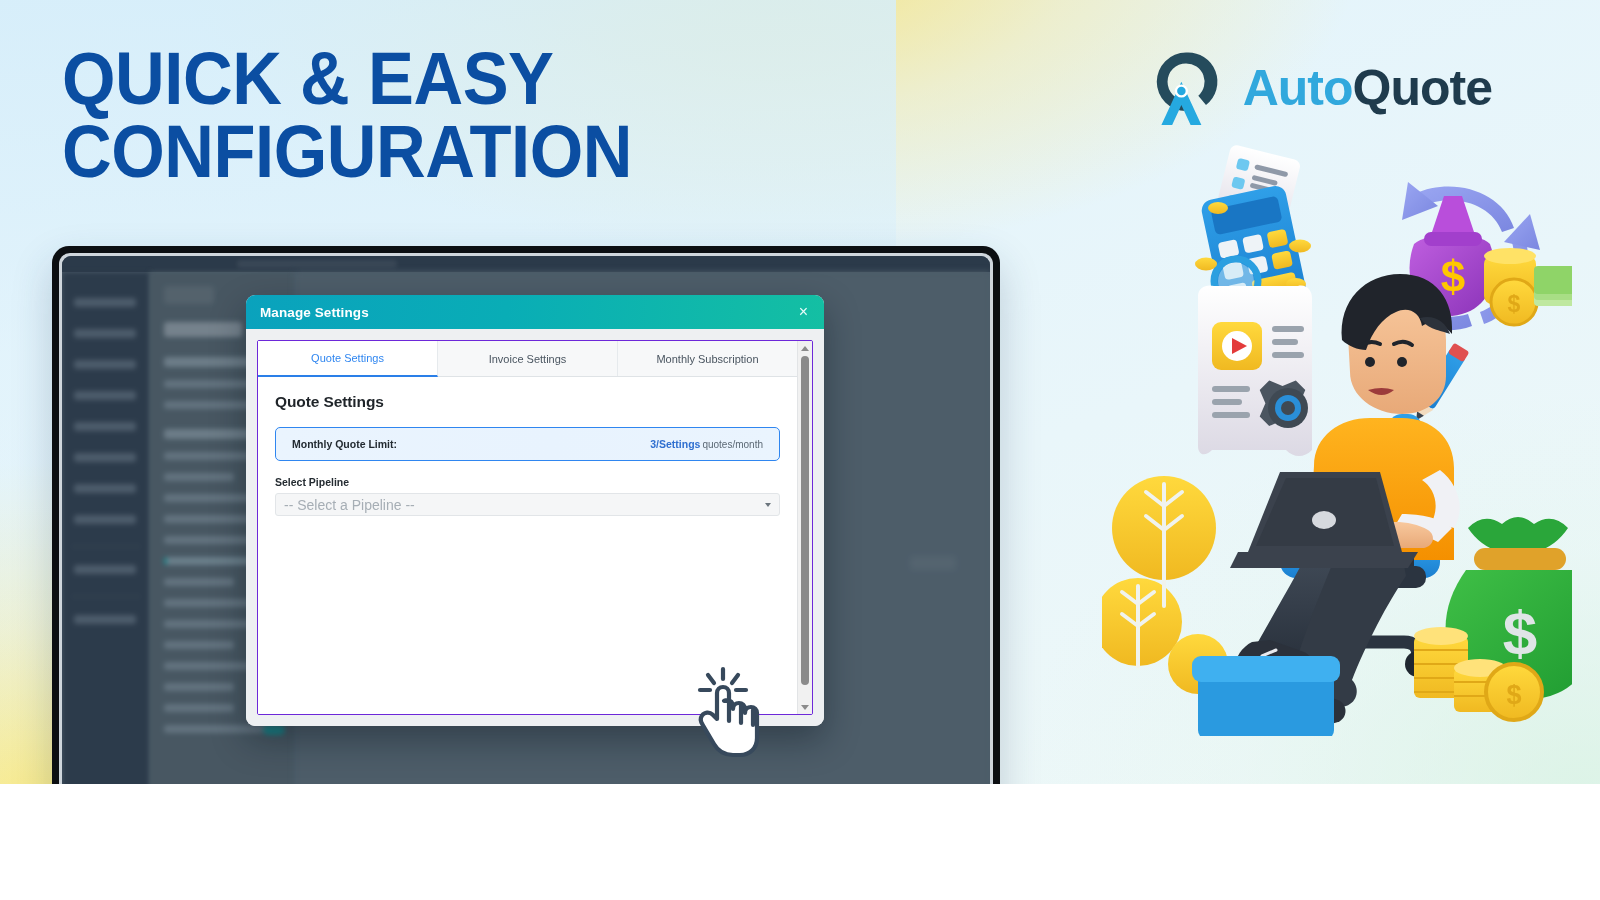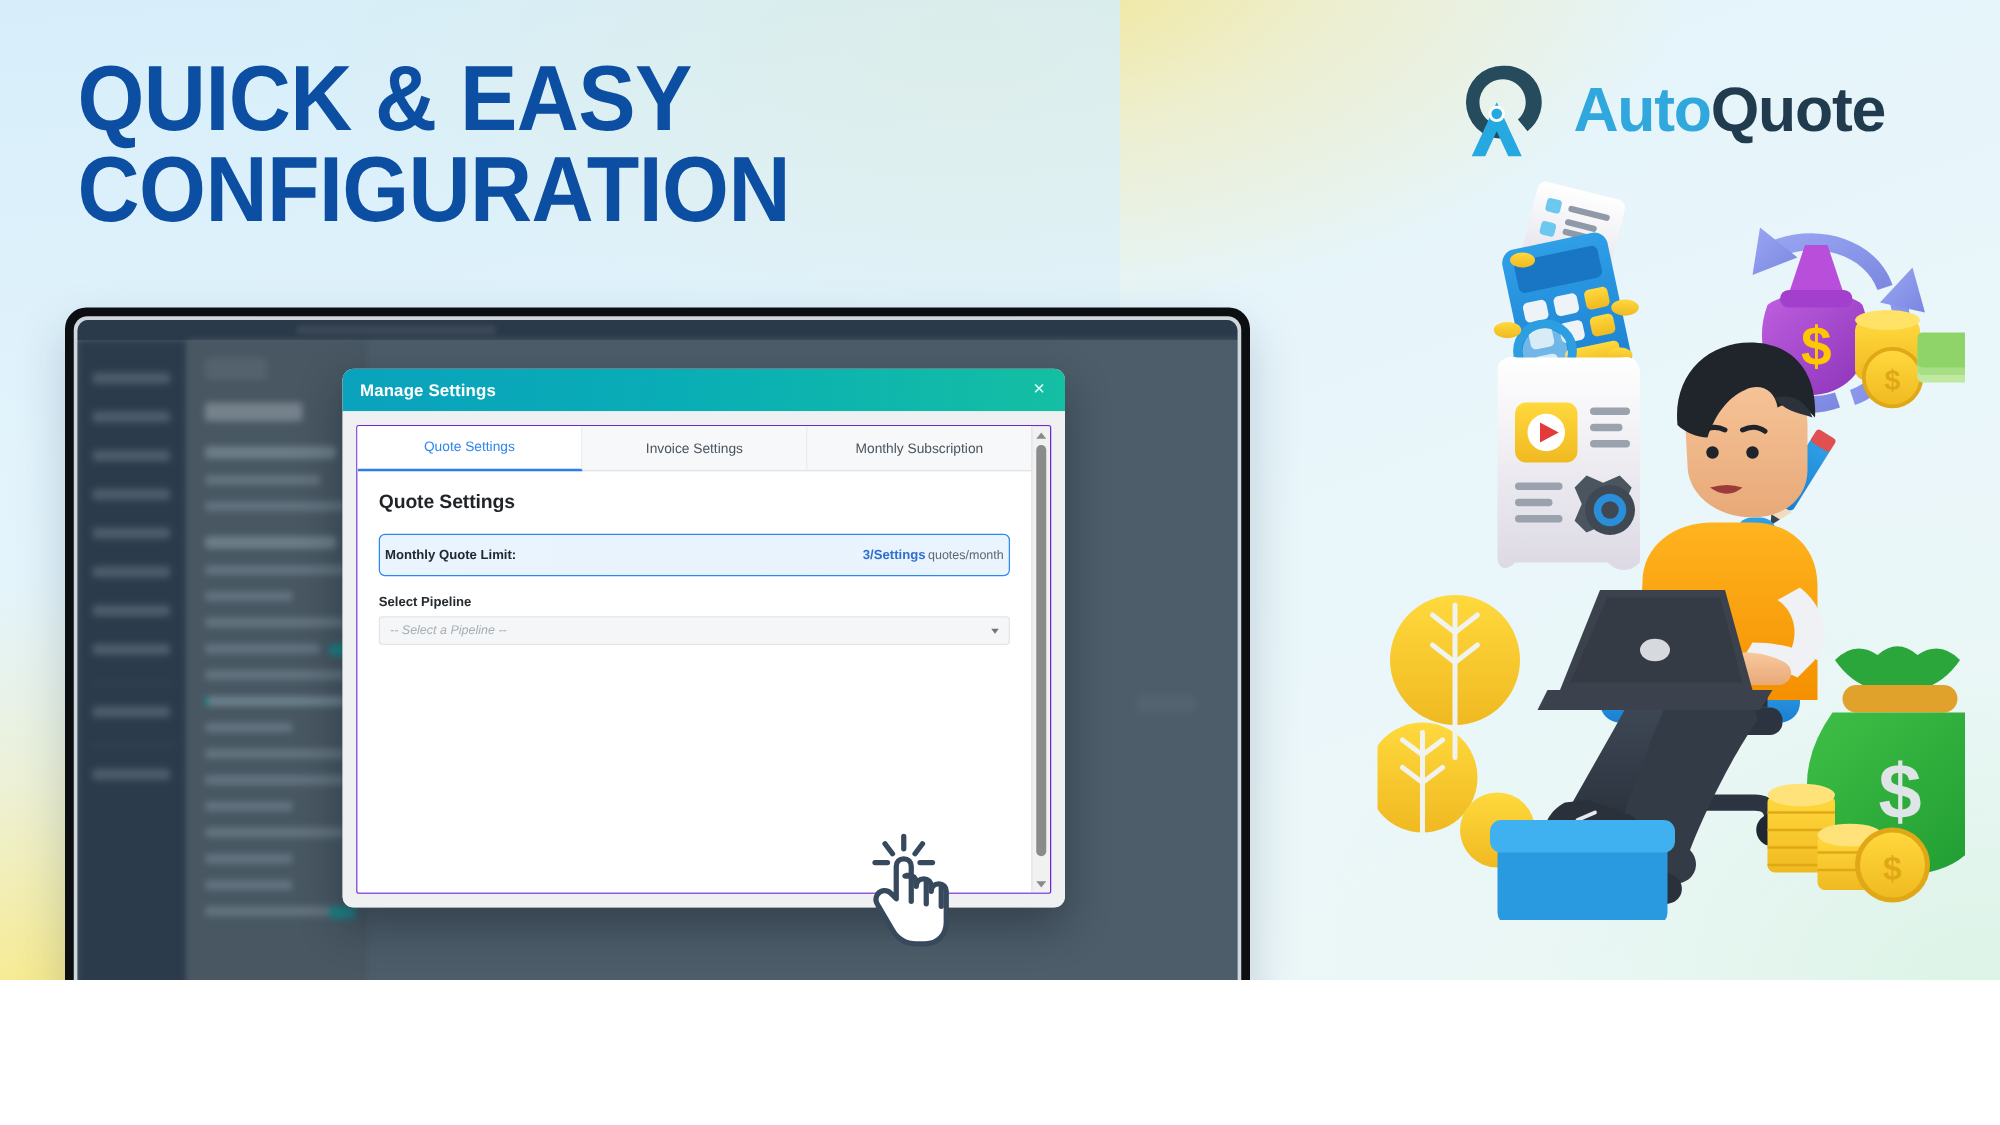--- a/index.html
+++ b/index.html
@@ -44,21 +44,21 @@
     letter-spacing: -0.5px;
     transform: scaleX(0.93);
     transform-origin: left top;
     text-transform: uppercase;
   }
   .headline .l2 { display:block; }
 
   
   .logo {
     position: absolute;
-    right: 92px; top: 48px;
+    right: 108px; top: 48px;
     display: flex; align-items: center; gap: 18px;
   }
   .logo-mark { width: 78px; height: 80px; display:block; }
   .logo-text {
     font-size: 50px; font-weight: 700; letter-spacing: -1px;
     font-family: "Liberation Sans", sans-serif;
     white-space: nowrap;
   }
   .logo-text .t-auto  { color: #31a8dd; }
   .logo-text .t-quote { color: #1f3b4d; }
@@ -146,21 +146,21 @@
 
   
   .modal {
     position: absolute;
     left: 184px; top: 39px;
     width: 578px; height: 431px;
     background: #eef0f2;
     border-radius: 9px;
     box-shadow: 0 14px 34px rgba(8,18,30,0.38);
     overflow: hidden;
-    display: flex; flex-direction: column; margin-left: 28px;
+    display: flex; flex-direction: column;
   }
   .modal-header {
     height: 34px;
     background: linear-gradient(95deg, #0aa2bd 0%, #09adb6 45%, #14bfa3 100%);
     display: flex; align-items: center; justify-content: space-between;
     padding: 0 13px 0 14px;
     flex: none;
   }
   .modal-title {
     color: #ffffff; font-size: 13.5px; font-weight: 700; letter-spacing: 0.1px;
@@ -203,21 +203,21 @@
   }
 
   .panel-content { padding: 16px 17px 0 17px; flex: 1; }
   .section-title {
     font-size: 15.5px; font-weight: 700; color: #1f2429; margin-bottom: 16px;
     letter-spacing: -0.1px;
   }
 
   .quota-box {
     display: flex; align-items: center; justify-content: space-between;
-    height: 34px; padding: 0 4px;
+    height: 34px; padding: 0 16px;
     background: linear-gradient(90deg, #eaf4fe 0%, #e8f3fe 55%, #eaf4fe 100%);
     border: 1.6px solid #2f86f0;
     border-radius: 5px;
   }
   .quota-label { font-size: 10.5px; font-weight: 700; color: #222a31; }
   .quota-value { font-size: 10.5px; color: #2f6fd0; font-weight: 700; white-space: nowrap; }
   .quota-value .q-unit { color: #5b6874; font-weight: 400; font-size: 10px; margin-left: 2px; }
 
   .field-label {
     margin-top: 15px; margin-bottom: 5px;
@@ -225,21 +225,21 @@
   }
   .select-box {
     height: 23px;
     background: #f5f6f7;
     border: 1px solid #e2e5e8;
     border-radius: 3px;
     display: flex; align-items: center; justify-content: space-between;
     padding: 0 8px;
     cursor: pointer;
   }
-  .select-placeholder { font-size: 10px; color: #a6aeb5; font-style: italic; }
+  .select-placeholder { font-size: 14px; color: #a6aeb5; }
   .caret { width:0; height:0; border-left: 3.5px solid transparent; border-right: 3.5px solid transparent; border-top: 4.5px solid #6b757d; }
 
   
   .vscroll {
     width: 15px; flex: none;
     background: #f1f1f1;
     border-left: 1px solid #e2e4e6;
     display: flex; flex-direction: column; align-items: center;
     cursor: pointer;
   }

